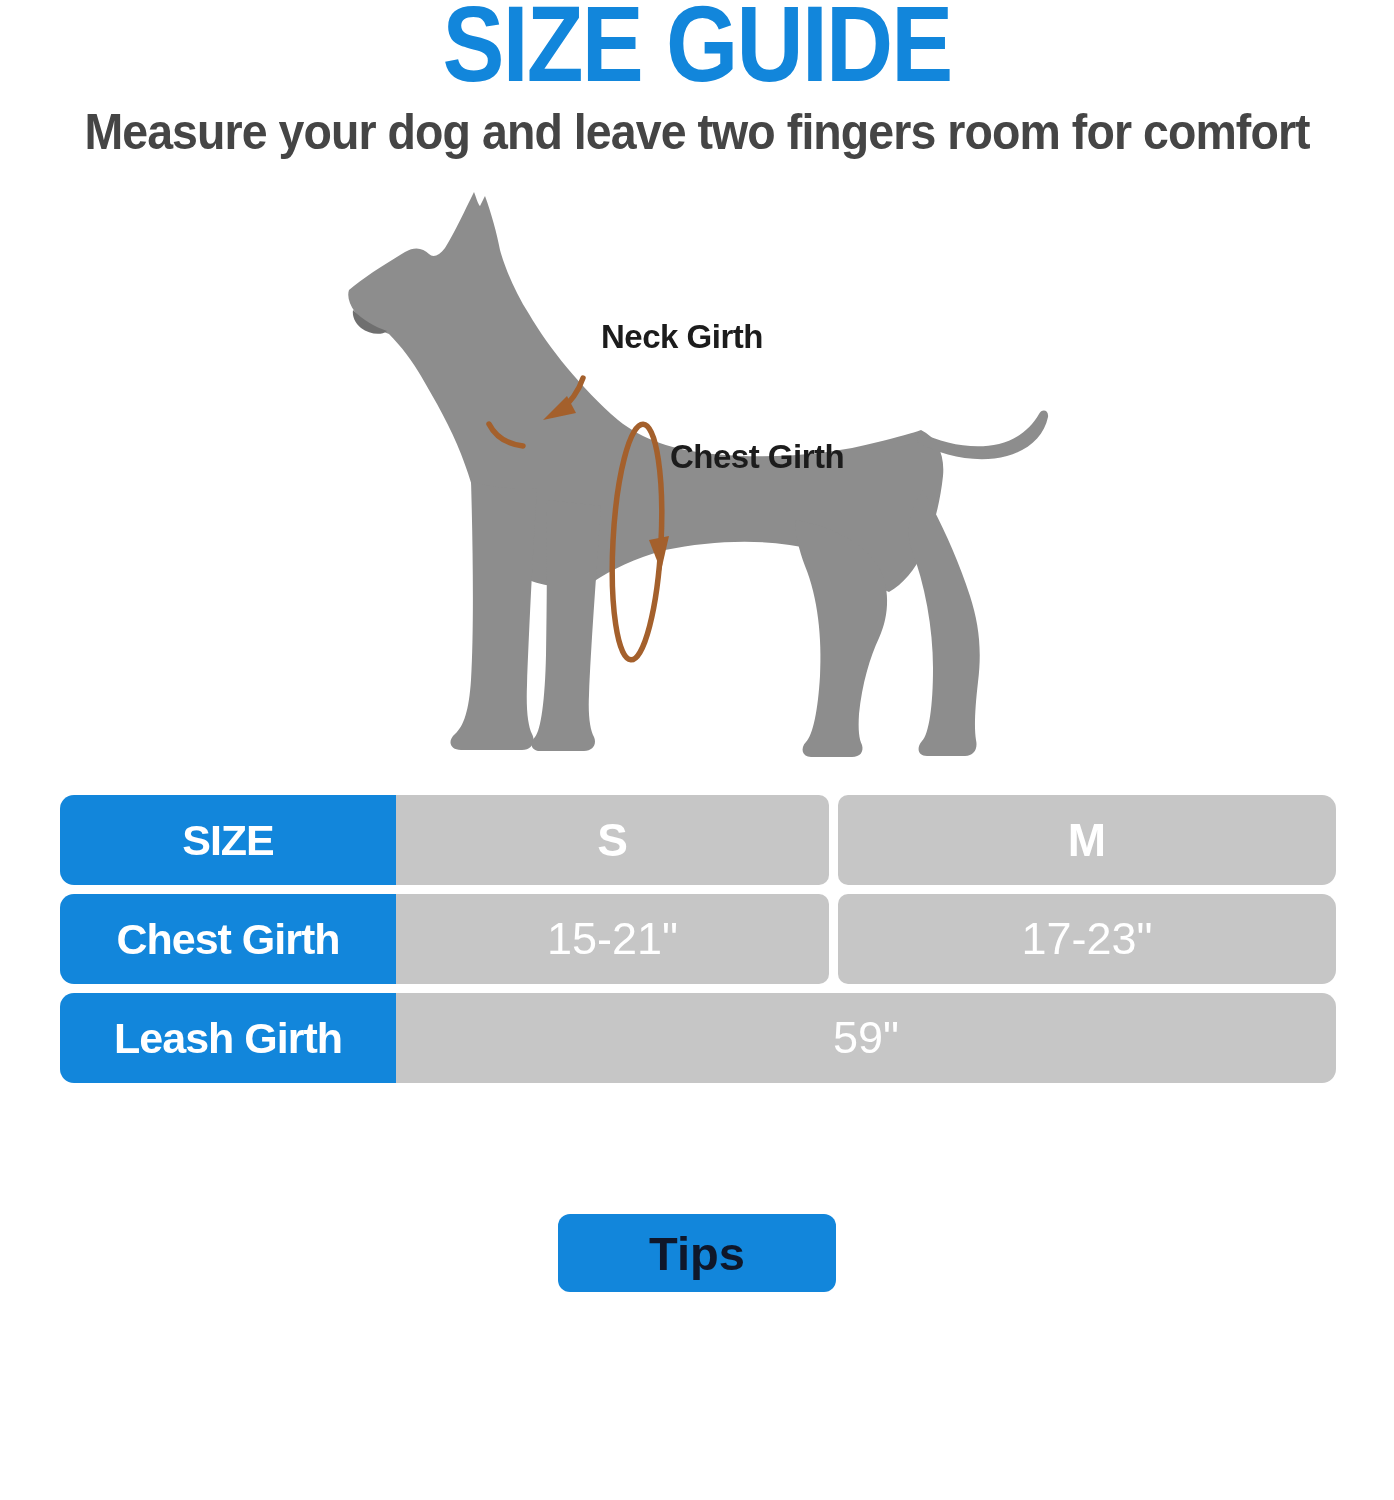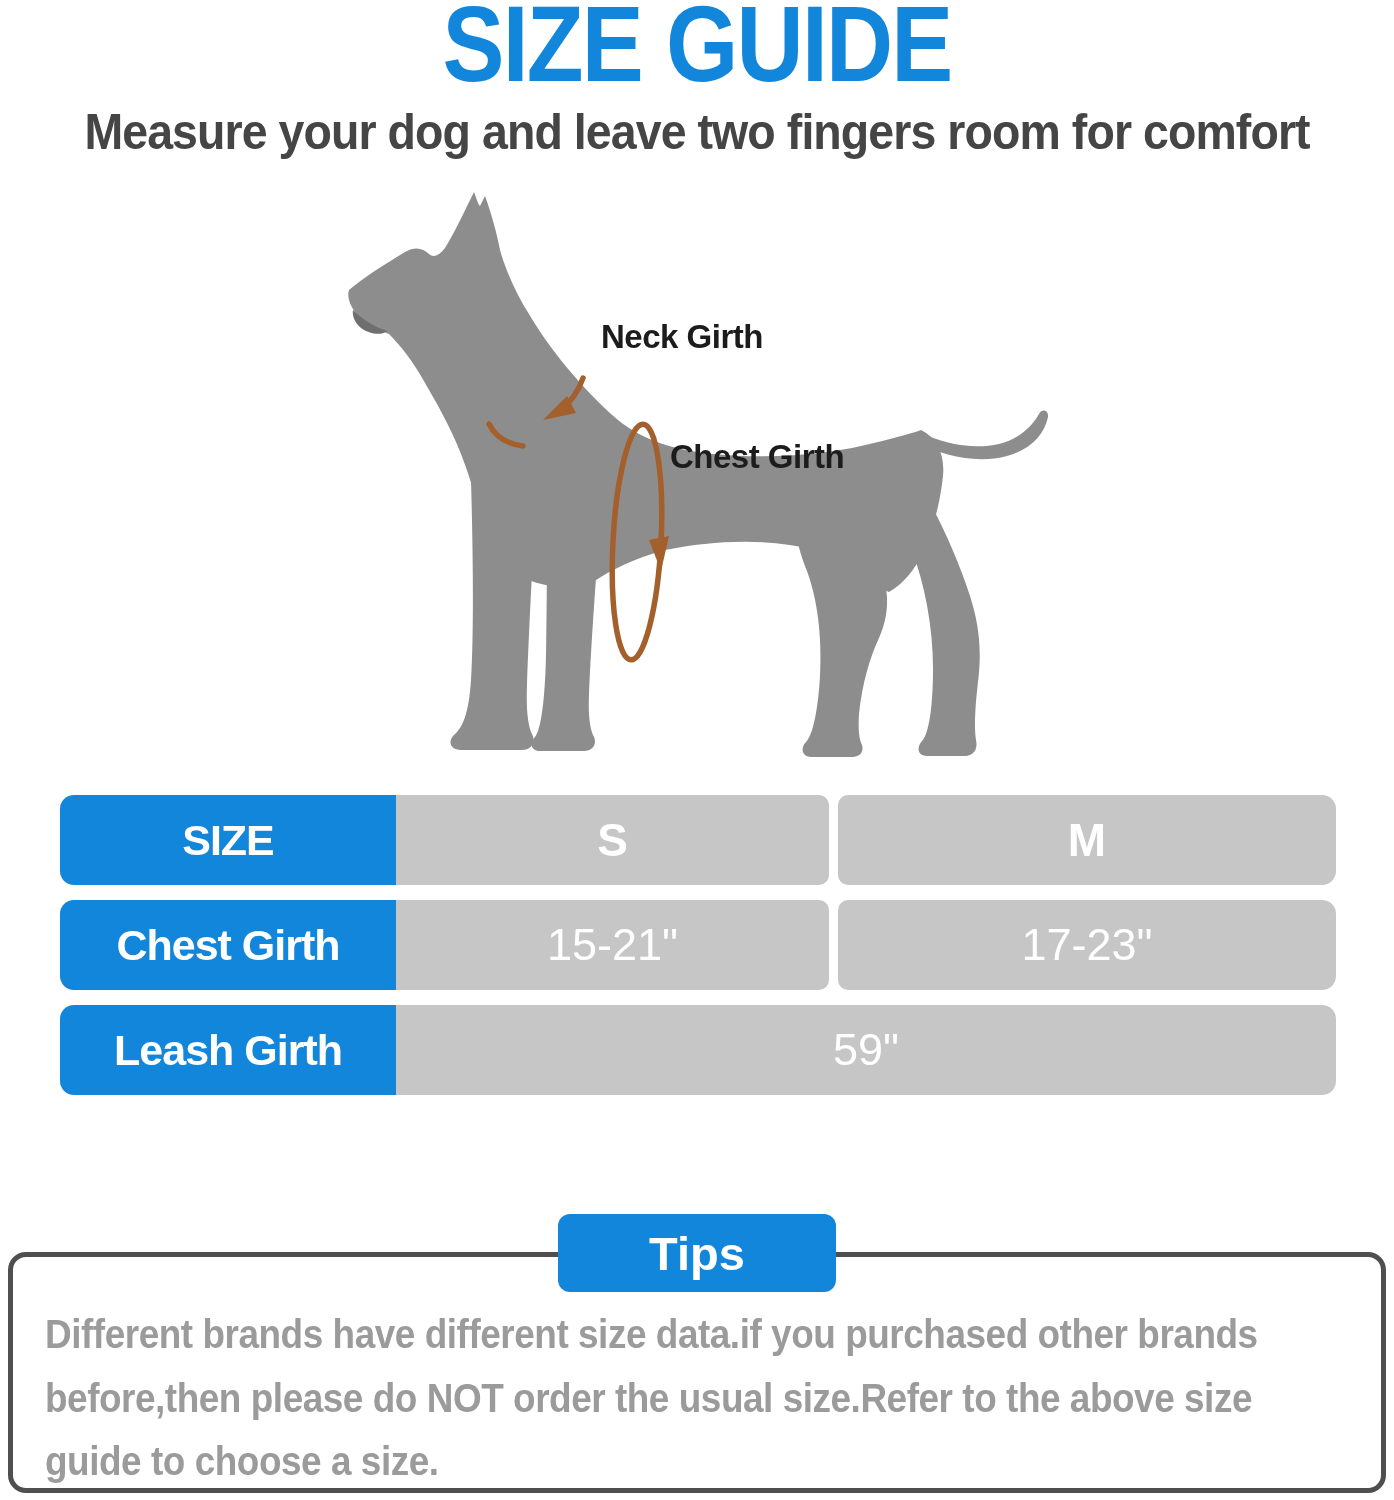--- a/index.html
+++ b/index.html
@@ -33,21 +33,21 @@
   .mouth-fill{fill:#6f6f6f;}
   .girth-stroke{stroke:var(--girth-brown,#A4602C);stroke-width:5.5;fill:none;stroke-linecap:round;}
   .girth-fill{fill:var(--girth-brown,#A4602C);}
   .girth-label{
     fill:#1c1c1c;font-family:"Liberation Sans",sans-serif;
     font-size:33px;font-weight:600;letter-spacing:-0.5px;
   }
   
   .size-table{
     position:absolute;left:60px;top:795px;width:1276px;
-    display:flex;flex-direction:column;gap:15px;
+    display:flex;flex-direction:column;gap:9px;
   }
   .trow{display:flex;height:90px;}
   .cell{
     display:flex;align-items:center;justify-content:center;
     box-sizing:border-box;
   }
   .cell.label{
     width:336px;flex:none;
     background:var(--accent-blue,#1286DB);
     border-radius:14px 0 0 14px;
@@ -72,21 +72,21 @@
     font-size:41px;font-weight:700;line-height:1.55;
     letter-spacing:-0.5px;
     color:var(--tips-text-gray,#9B9B9B);
   }
   .tips-badge{
     position:absolute;left:50%;top:1214px;transform:translateX(-50%);
     width:278px;height:78px;z-index:2;
     background:var(--accent-blue,#1286DB);
     border-radius:12px;
     display:flex;align-items:center;justify-content:center;
-    color:#ffffff;font-size:47px;font-weight:700;
+    color:#0f172a;font-size:47px;font-weight:700;
   }
 </style>
 </head>
 <body>
 
 <div class="canvas">
 
   <h1 class="page-title">SIZE GUIDE</h1>
   <h2 class="page-subtitle">Measure your dog and leave two fingers room for comfort</h2>
 
@@ -207,20 +207,17 @@
     </div>
 
 
     <div class="trow">
       <div class="cell label">Leash Girth</div>
       <div class="cell val spanall">59"</div>
     </div>
 
   </div>
 
-  <div class="tips-box">
-    <p class="tips-body">Different brands have different size data.if you purchased other brands before,then please do NOT order the usual size.Refer to the above size guide to choose a size.</p>
-  </div>
   <div class="tips-badge">
     <span>Tips</span>
   </div>
 
 </div>
 
 </body></html>

